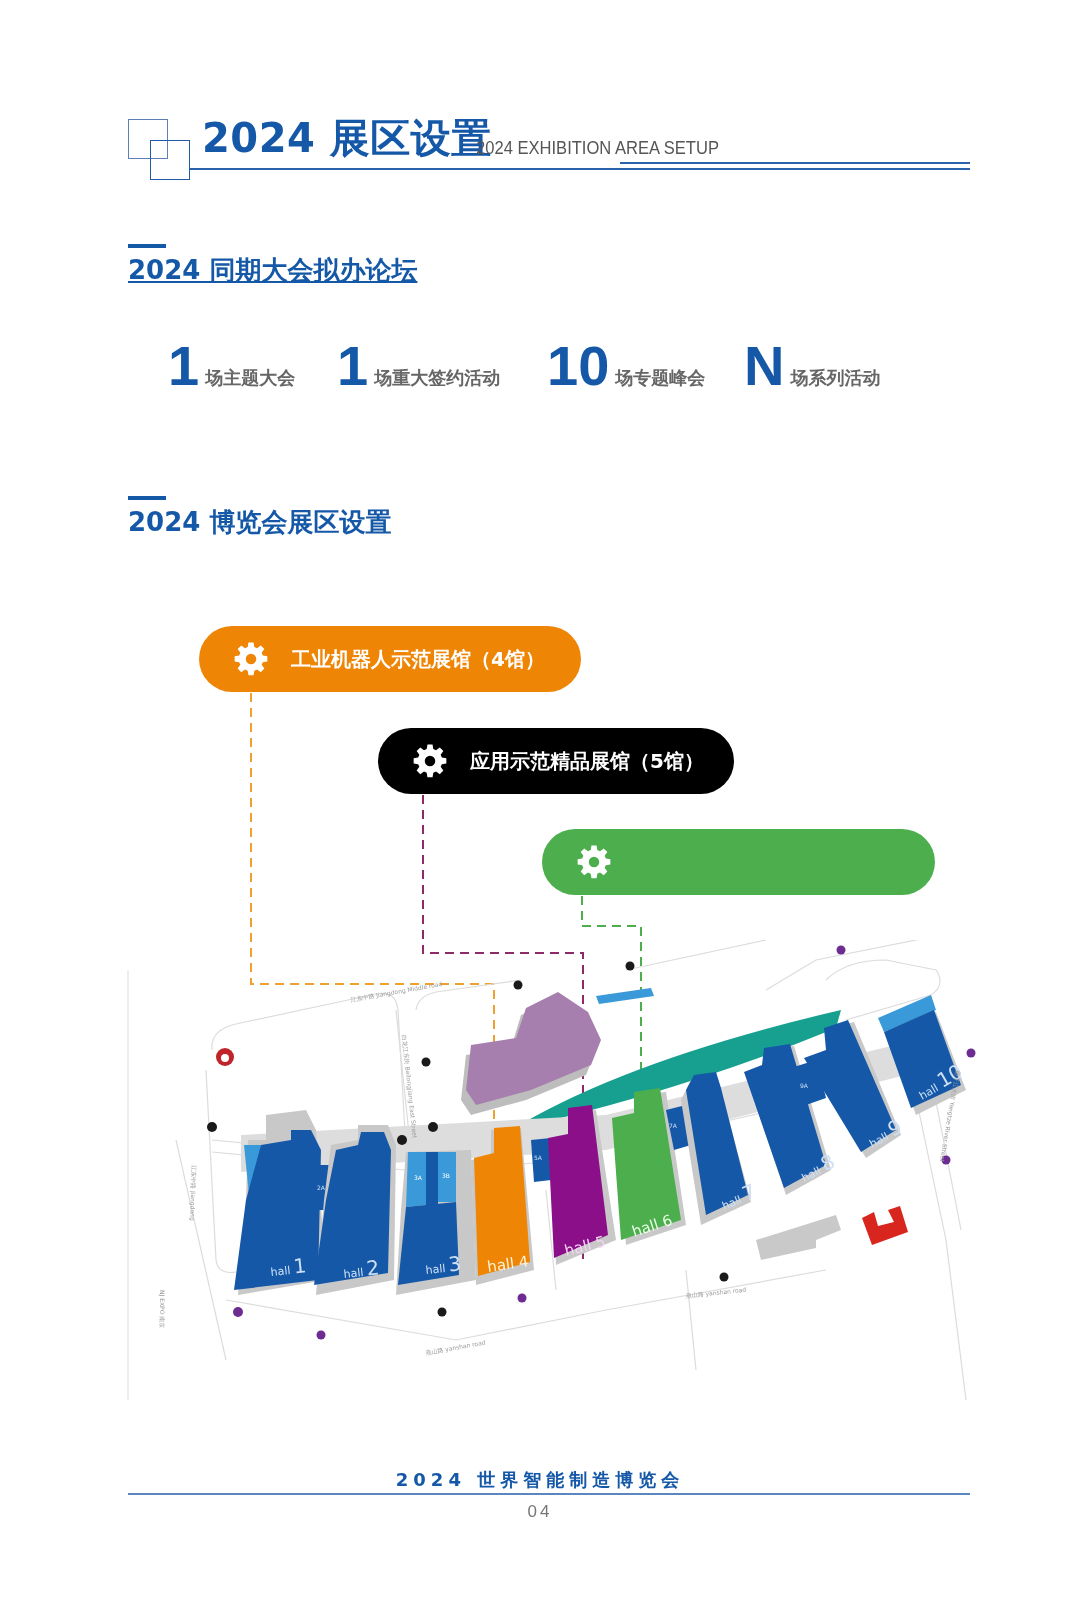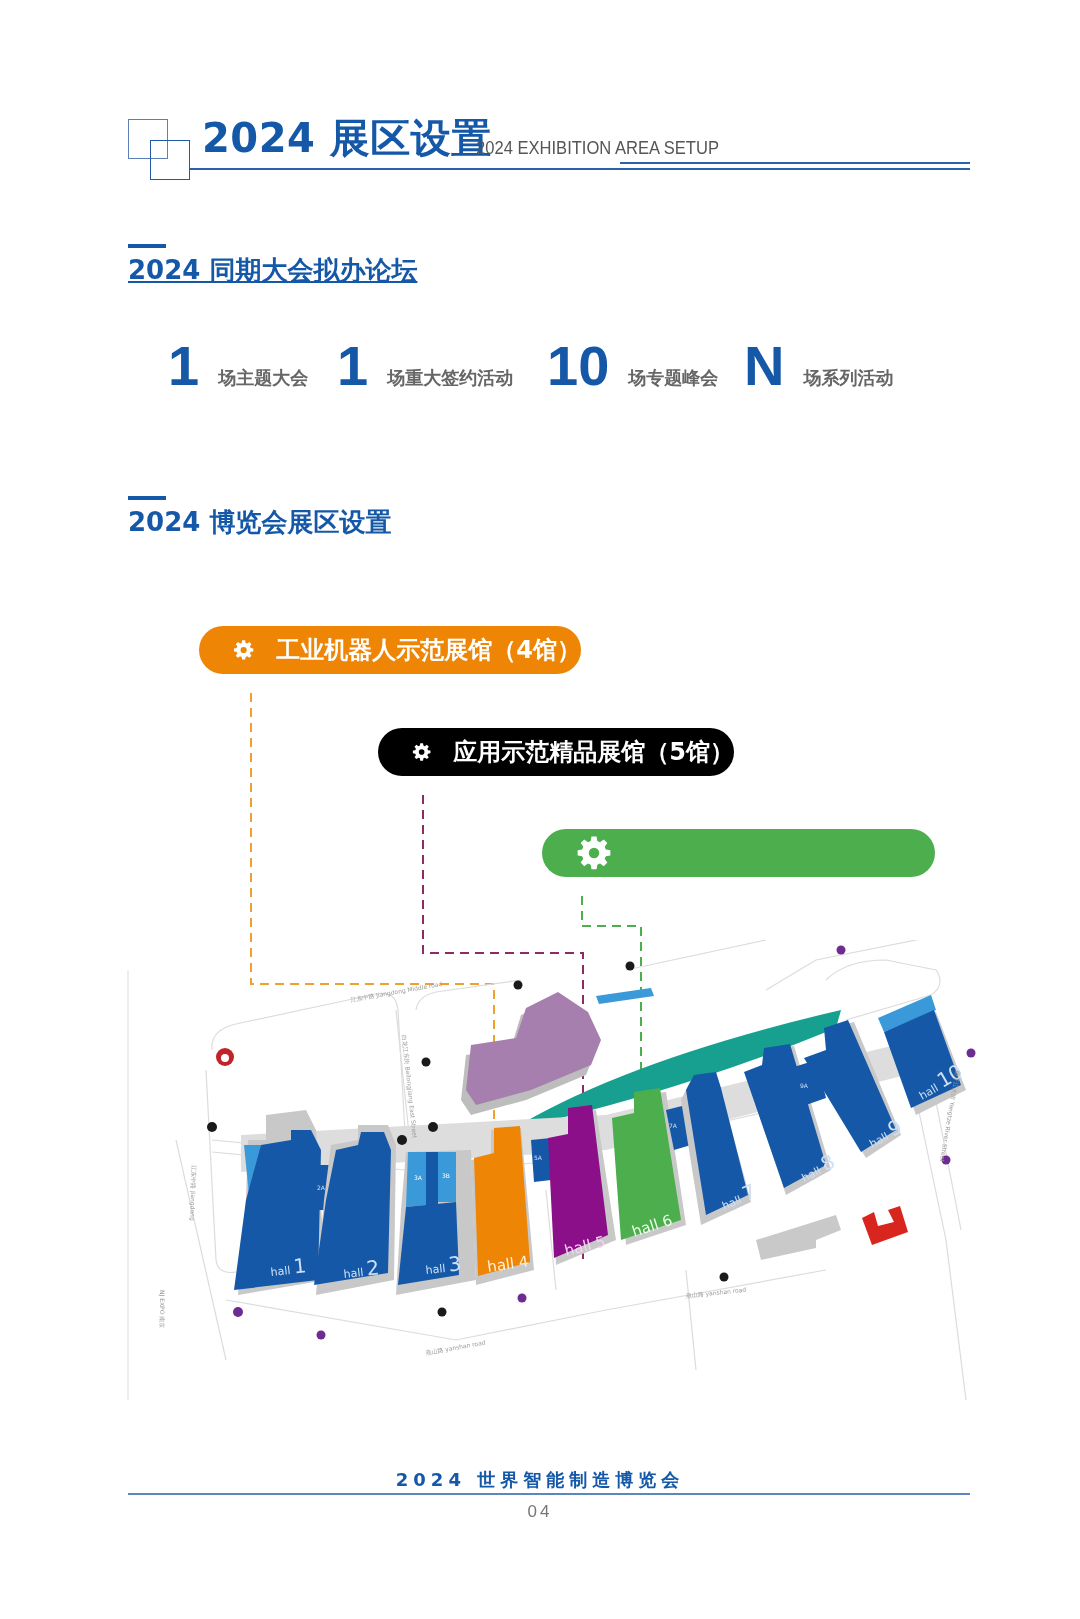--- a/index.html
+++ b/index.html
@@ -14,24 +14,24 @@
   .hdr-title { position: absolute; left: 202px; top: 114px; font-size: 40px; font-weight: bold; color: #1558a8; letter-spacing: 0.5px; white-space: nowrap; line-height: 48px; }
   .hdr-sub { position: absolute; left: 476px; top: 138px; font-family: "Liberation Sans", sans-serif; font-size: 18px; color: #555; white-space: nowrap; transform: scaleX(0.92); transform-origin: left; }
 
   
   .sec-bar { position: absolute; left: 128px; width: 38px; height: 4px; background: #1558a8; }
   .sec-title { position: absolute; left: 128px; font-size: 26px; font-weight: bold; color: #1558a8; white-space: nowrap; }
 
   
   .stat { position: absolute; top: 340px; display: flex; align-items: flex-end; white-space: nowrap; }
   .stat-num { font-family: "Liberation Sans", sans-serif; font-size: 56px; font-weight: bold; color: #1558a8; line-height: 52px; }
-  .stat-label { font-size: 18px; font-weight: bold; color: #666; margin-left: 19px; margin-bottom: 2px; }
-
-  
-  .pill { position: absolute; height: 48px; border-radius: 33px; display: flex; align-items: center; color: #fff; font-size: 24px; font-weight: bold; white-space: nowrap; }
+  .stat-label { font-size: 18px; font-weight: bold; color: #666; margin-left: 6px; margin-bottom: 2px; }
+
+  
+  .pill { position: absolute; height: 66px; border-radius: 33px; display: flex; align-items: center; color: #fff; font-size: 20px; font-weight: bold; white-space: nowrap; }
   .pill .gear { width: 36px; height: 36px; margin-left: 34px; margin-right: 22px; }
   .pill-orange { left: 199px; top: 626px; width: 382px; background: #ee8505; }
   .pill-purple { left: 378px; top: 728px; width: 356px; background: #000000; }
   .pill-green  { left: 542px; top: 829px; width: 393px; background: #4cae4c; }
 
   
   .map { position: absolute; left: 126px; top: 940px; width: 870px; height: 460px; }
   .map svg { width: 100%; height: 100%; }
   .leader { position: absolute; left: 0; top: 0; width: 1080px; height: 1619px; pointer-events: none; }
 

